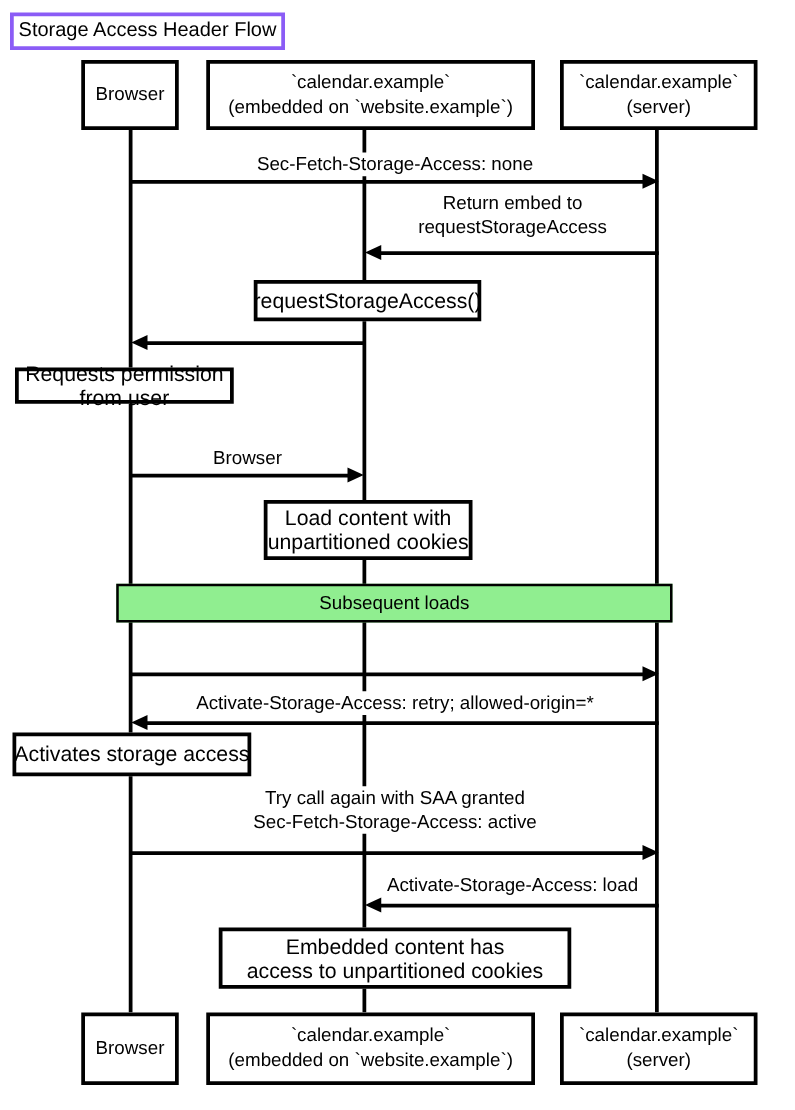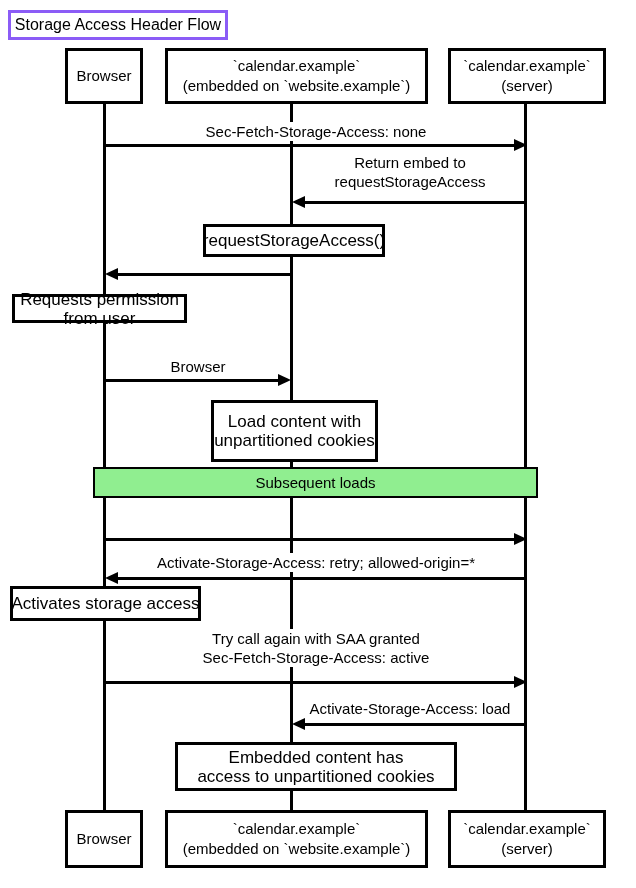--- a/index.html
+++ b/index.html
@@ -160,21 +160,21 @@
 
   <div class="note" style="left:203px;top:224px;width:182px;height:33px;">
     <div>requestStorageAccess()</div>
   </div>
 
   <div class="note" style="left:12px;top:294px;width:175px;height:29px;">
     <div>Requests permission</div>
     <div>from user</div>
   </div>
 
-  <div class="note" style="left:211px;top:400px;width:167px;height:62px;">
+  <div class="note" style="left:211px;top:400px;width:167px;height:48px;">
     <div>Load content with</div>
     <div>unpartitioned cookies</div>
   </div>
 
   <div class="note" style="left:10px;top:586px;width:191px;height:35px;">
     <div>Activates storage access</div>
   </div>
 
   <div class="note" style="left:175px;top:742px;width:282px;height:49px;">
     <div>Embedded content has</div>

